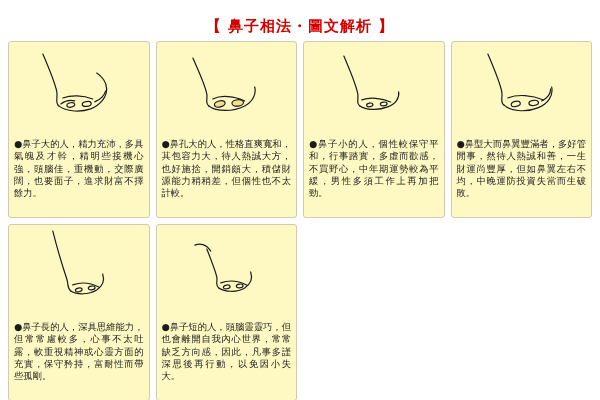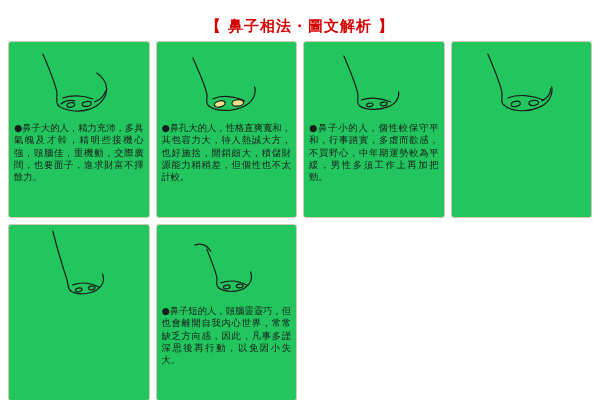--- a/index.html
+++ b/index.html
@@ -46,27 +46,28 @@
     left: 8px;
     width: 584px;
     height: 360px;
     display: grid;
     grid-template-columns: repeat(4, 1fr);
     grid-template-rows: repeat(2, 1fr);
     gap: 6px;
   }
   .card {
     position: relative;
-    background: #22c55e;
+    background: #fef9c3;
     border: 1px solid #cfcab0;
     border-radius: 3px;
     box-sizing: border-box;
     overflow: hidden;
     display: flex;
     flex-direction: column;
+    gap: 16px;
   }
   .card-figure {
     flex: 0 0 78px;
     position: relative;
     width: 100%;
     height: 78px;
   }
   .card-figure svg {
     display: block;
     width: 100%;
@@ -151,34 +152,36 @@
           <g fill="none" stroke="#1a1a1a" stroke-width="1.2" stroke-linecap="round">
             <path d="M36 12 C 42 26, 48 40, 50 50 C 51 57, 48 60, 52 63"></path>
             <path d="M52 63 C 58 69, 74 71, 86 66 C 96 62, 102 54, 100 45"></path>
             <path d="M56 56 C 66 52, 80 53, 92 58"></path>
             <ellipse cx="64" cy="62" rx="4.6" ry="2.6" transform="rotate(-14 64 62)"></ellipse>
             <ellipse cx="82" cy="61" rx="4.8" ry="2.6" transform="rotate(-6 82 61)"></ellipse>
             <path d="M90 59 C 96 56, 99 51, 99 47"></path>
           </g>
         </svg>
       </div>
+      <div class="card-text">●鼻型大而鼻翼豐滿者，多好管閒事，然待人熱誠和善，一生財運尚豐厚，但如鼻翼左右不均，中晚運防投資失當而生破敗。</div>
     </div>
 
     <div class="card">
       <div class="card-figure">
         <svg viewBox="0 0 140 78" preserveAspectRatio="xMidYMid meet">
           <g fill="none" stroke="#1a1a1a" stroke-width="1.2" stroke-linecap="round">
             <path d="M44 6 C 48 22, 54 42, 58 54 C 60 60, 58 63, 62 66"></path>
             <path d="M62 66 C 68 70, 80 70, 88 65 C 94 61, 96 55, 94 49"></path>
             <path d="M64 60 C 72 57, 82 58, 90 62"></path>
             <ellipse cx="70" cy="65" rx="3.4" ry="1.9" transform="rotate(-12 70 65)"></ellipse>
             <ellipse cx="83" cy="63" rx="3.4" ry="1.9" transform="rotate(-6 83 63)"></ellipse>
           </g>
         </svg>
       </div>
+      <div class="card-text">●鼻子長的人，深具思維能力，但常常慮較多，心事不太吐露，軟重視精神或心靈方面的充實，保守矜持，富耐性而帶些孤剛。</div>
     </div>
 
     <div class="card">
       <div class="card-figure">
         <svg viewBox="0 0 140 78" preserveAspectRatio="xMidYMid meet">
           <g fill="none" stroke="#1a1a1a" stroke-width="1.2" stroke-linecap="round">
             <path d="M50 24 C 54 34, 58 44, 60 52 C 61 57, 58 60, 62 63"></path>
             <path d="M62 63 C 68 67, 80 68, 88 63 C 94 59, 96 53, 94 47"></path>
             <path d="M64 58 C 72 55, 82 56, 90 60"></path>
             <ellipse cx="70" cy="62" rx="3.4" ry="1.9" transform="rotate(-10 70 62)"></ellipse>

